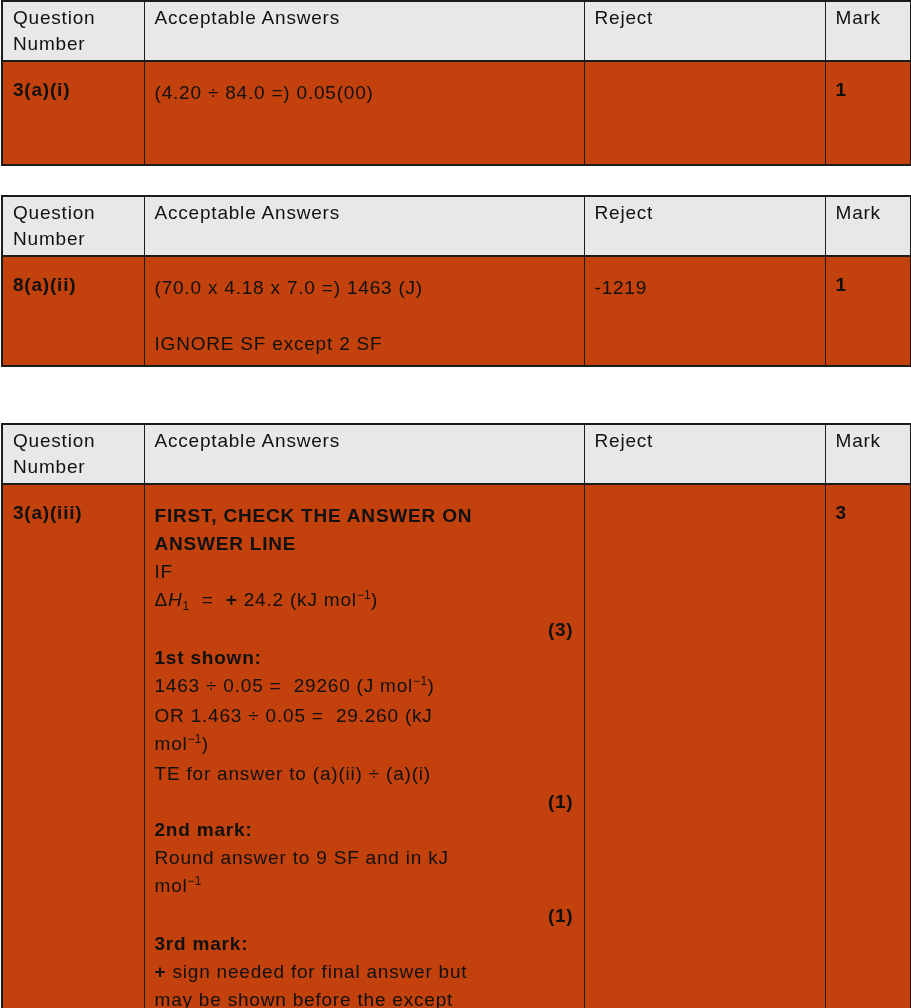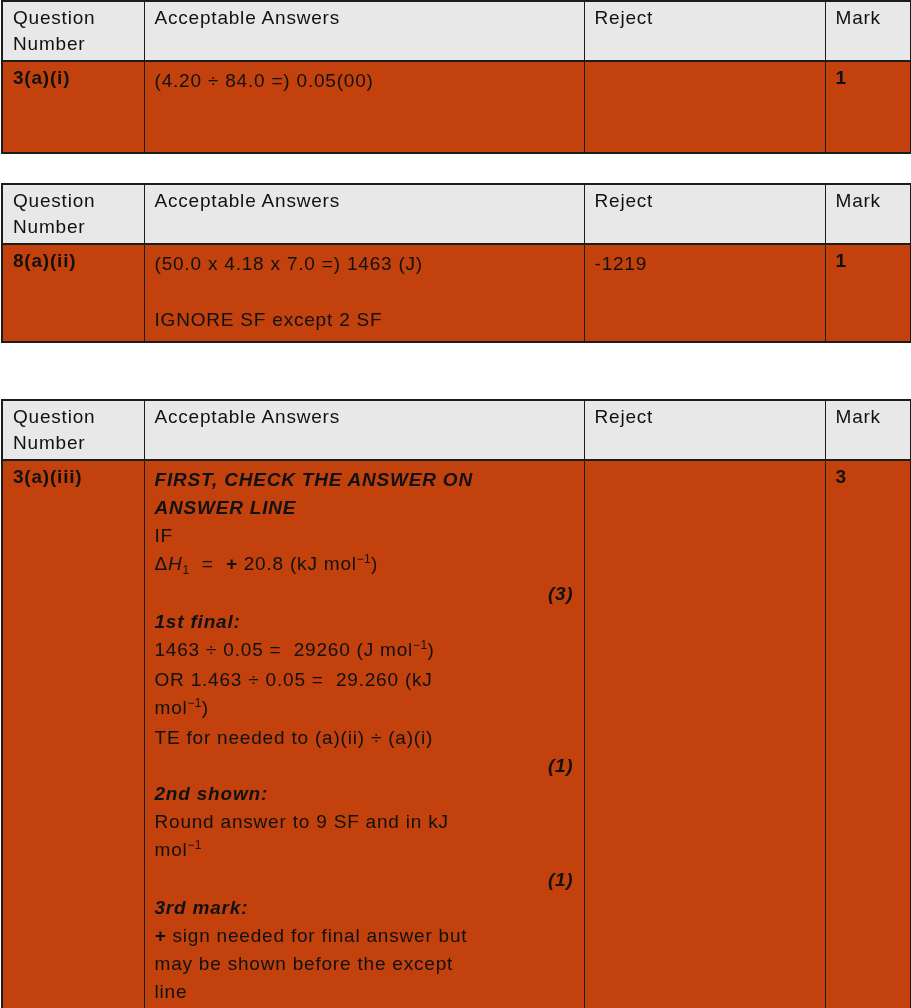--- a/index.html
+++ b/index.html
@@ -38,21 +38,21 @@
   }
   table.ms-table th {
     background: #e8e8e8;
     font-weight: normal;
     height: 52px;
     padding: 3px 6px 3px 10px;
     line-height: 26px;
     border-bottom: 2.5px solid #1c1c1c;
   }
   table.ms-table td {
-    padding: 5px 6px 5px 10px;
+    padding: 17px 6px 5px 10px;
   }
   td.cell-question { font-weight: bold; }
   td.cell-mark     { font-weight: bold; text-align: center; padding-left: 4px; padding-right: 4px; }
   td.cell-answers  { padding-left: 13px; padding-right: 8px; }
   td.cell-reject   { padding-left: 13px; }
 
   .t1 tbody td { height: 80px; }
   .t2 tbody td { height: 86px; }
   .t3 tbody td { height: 570px; }
 
@@ -73,21 +73,21 @@
     position: relative;
     top: -7px;
   }
   .line sub {
     font-size: 12px;
     letter-spacing: 0.3px;
     vertical-align: baseline;
     position: relative;
     top: 4px;
   }
-  .b { font-weight: bold; font-style: italic; }
+  .b { font-weight: bold; }
   .i { font-style: italic; }
 </style>
 </head>
 <body>
 
 <div class="page">
 
   <table class="ms-table t1">
     <colgroup>
       <col class="c-question">
@@ -127,21 +127,21 @@
         <th>Question Number</th>
         <th>Acceptable Answers</th>
         <th>Reject</th>
         <th>Mark</th>
       </tr>
     </thead>
     <tbody>
       <tr>
         <td class="cell-question">8(a)(ii)</td>
         <td class="cell-answers">
-            <div class="line"><span>(50.0 x 4.18 x 7.0 =) 1463 (J)</span></div>
+            <div class="line"><span>(70.0 x 4.18 x 7.0 =) 1463 (J)</span></div>
             <div class="line spacer">&nbsp;</div>
             <div class="line"><span>IGNORE SF except 2 SF</span></div>
           </td>
         <td class="cell-reject">
             <div class="line"><span>-1219</span></div>
           </td>
         <td class="cell-mark">1</td>
       </tr>
     </tbody>
   </table>
@@ -161,29 +161,29 @@
         <th>Mark</th>
       </tr>
     </thead>
     <tbody>
       <tr>
         <td class="cell-question">3(a)(iii)</td>
         <td class="cell-answers">
             <div class="line"><span class="b">FIRST, CHECK THE ANSWER ON</span></div>
             <div class="line"><span class="b">ANSWER LINE</span></div>
             <div class="line"><span>IF</span></div>
-            <div class="line"><span>Δ</span><span class="i">H</span><sub>1</sub><span>  =  </span><span class="b">+</span><span> 20.8 (kJ mol</span><sup>−1</sup><span>)</span></div>
+            <div class="line"><span>Δ</span><span class="i">H</span><sub>1</sub><span>  =  </span><span class="b">+</span><span> 24.2 (kJ mol</span><sup>−1</sup><span>)</span></div>
             <div class="line right"><span class="b">(3)</span></div>
-            <div class="line"><span class="b">1st final:</span></div>
+            <div class="line"><span class="b">1st shown:</span></div>
             <div class="line"><span>1463 ÷ 0.05 =  29260 (J mol</span><sup>−1</sup><span>)</span></div>
             <div class="line"><span>OR 1.463 ÷ 0.05 =  29.260 (kJ</span></div>
             <div class="line"><span>mol</span><sup>−1</sup><span>)</span></div>
-            <div class="line"><span>TE for needed to (a)(ii) ÷ (a)(i)</span></div>
+            <div class="line"><span>TE for answer to (a)(ii) ÷ (a)(i)</span></div>
             <div class="line right"><span class="b">(1)</span></div>
-            <div class="line"><span class="b">2nd shown:</span></div>
+            <div class="line"><span class="b">2nd mark:</span></div>
             <div class="line"><span>Round answer to 9 SF and in kJ</span></div>
             <div class="line"><span>mol</span><sup>−1</sup></div>
             <div class="line right"><span class="b">(1)</span></div>
             <div class="line"><span class="b">3rd mark:</span></div>
             <div class="line"><span class="b">+</span><span> sign needed for final answer but</span></div>
             <div class="line"><span>may be shown before the except</span></div>
             <div class="line"><span>line</span></div>
             <div class="line right"></div>
           </td>
         <td class="cell-reject"></td>

